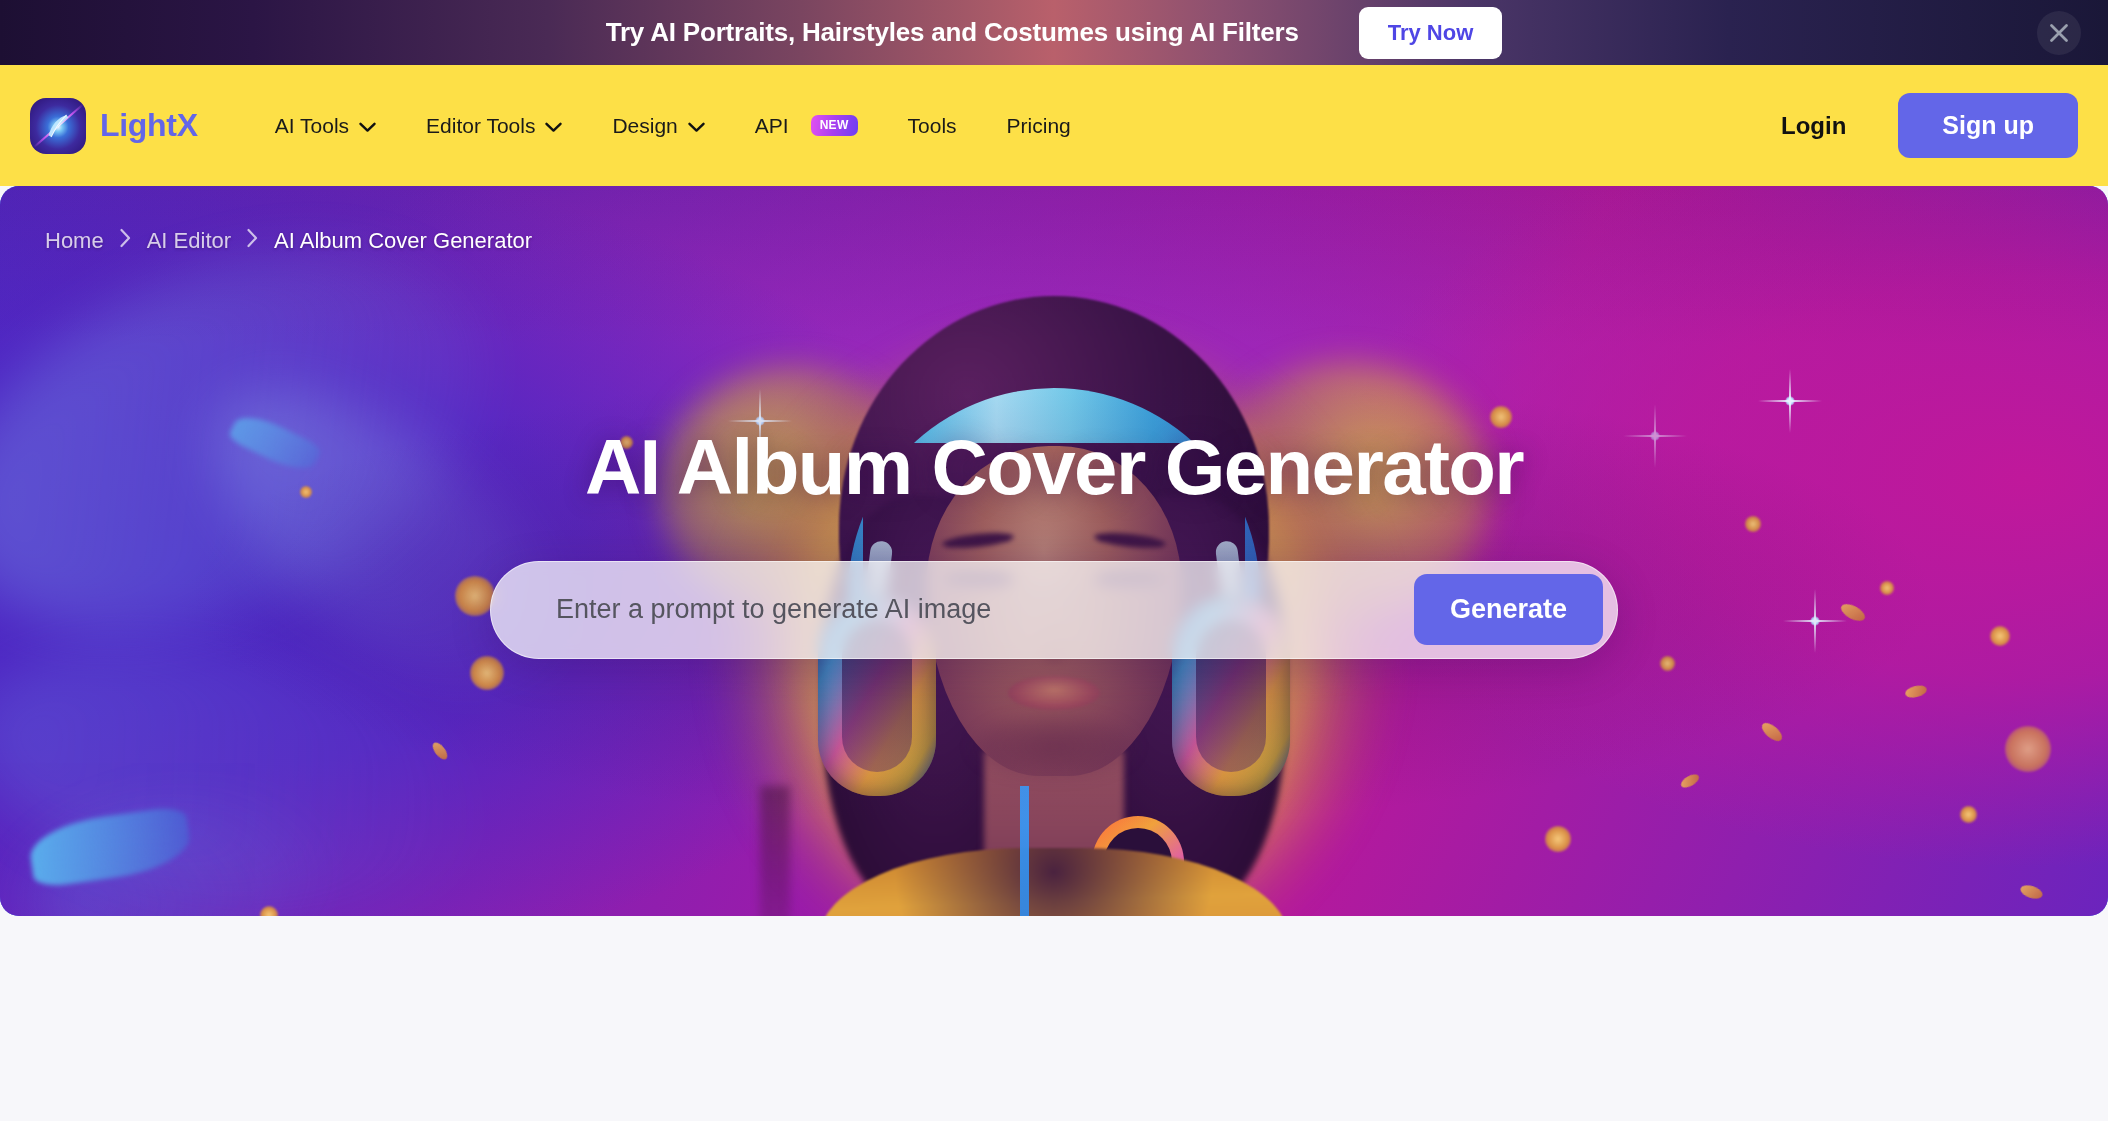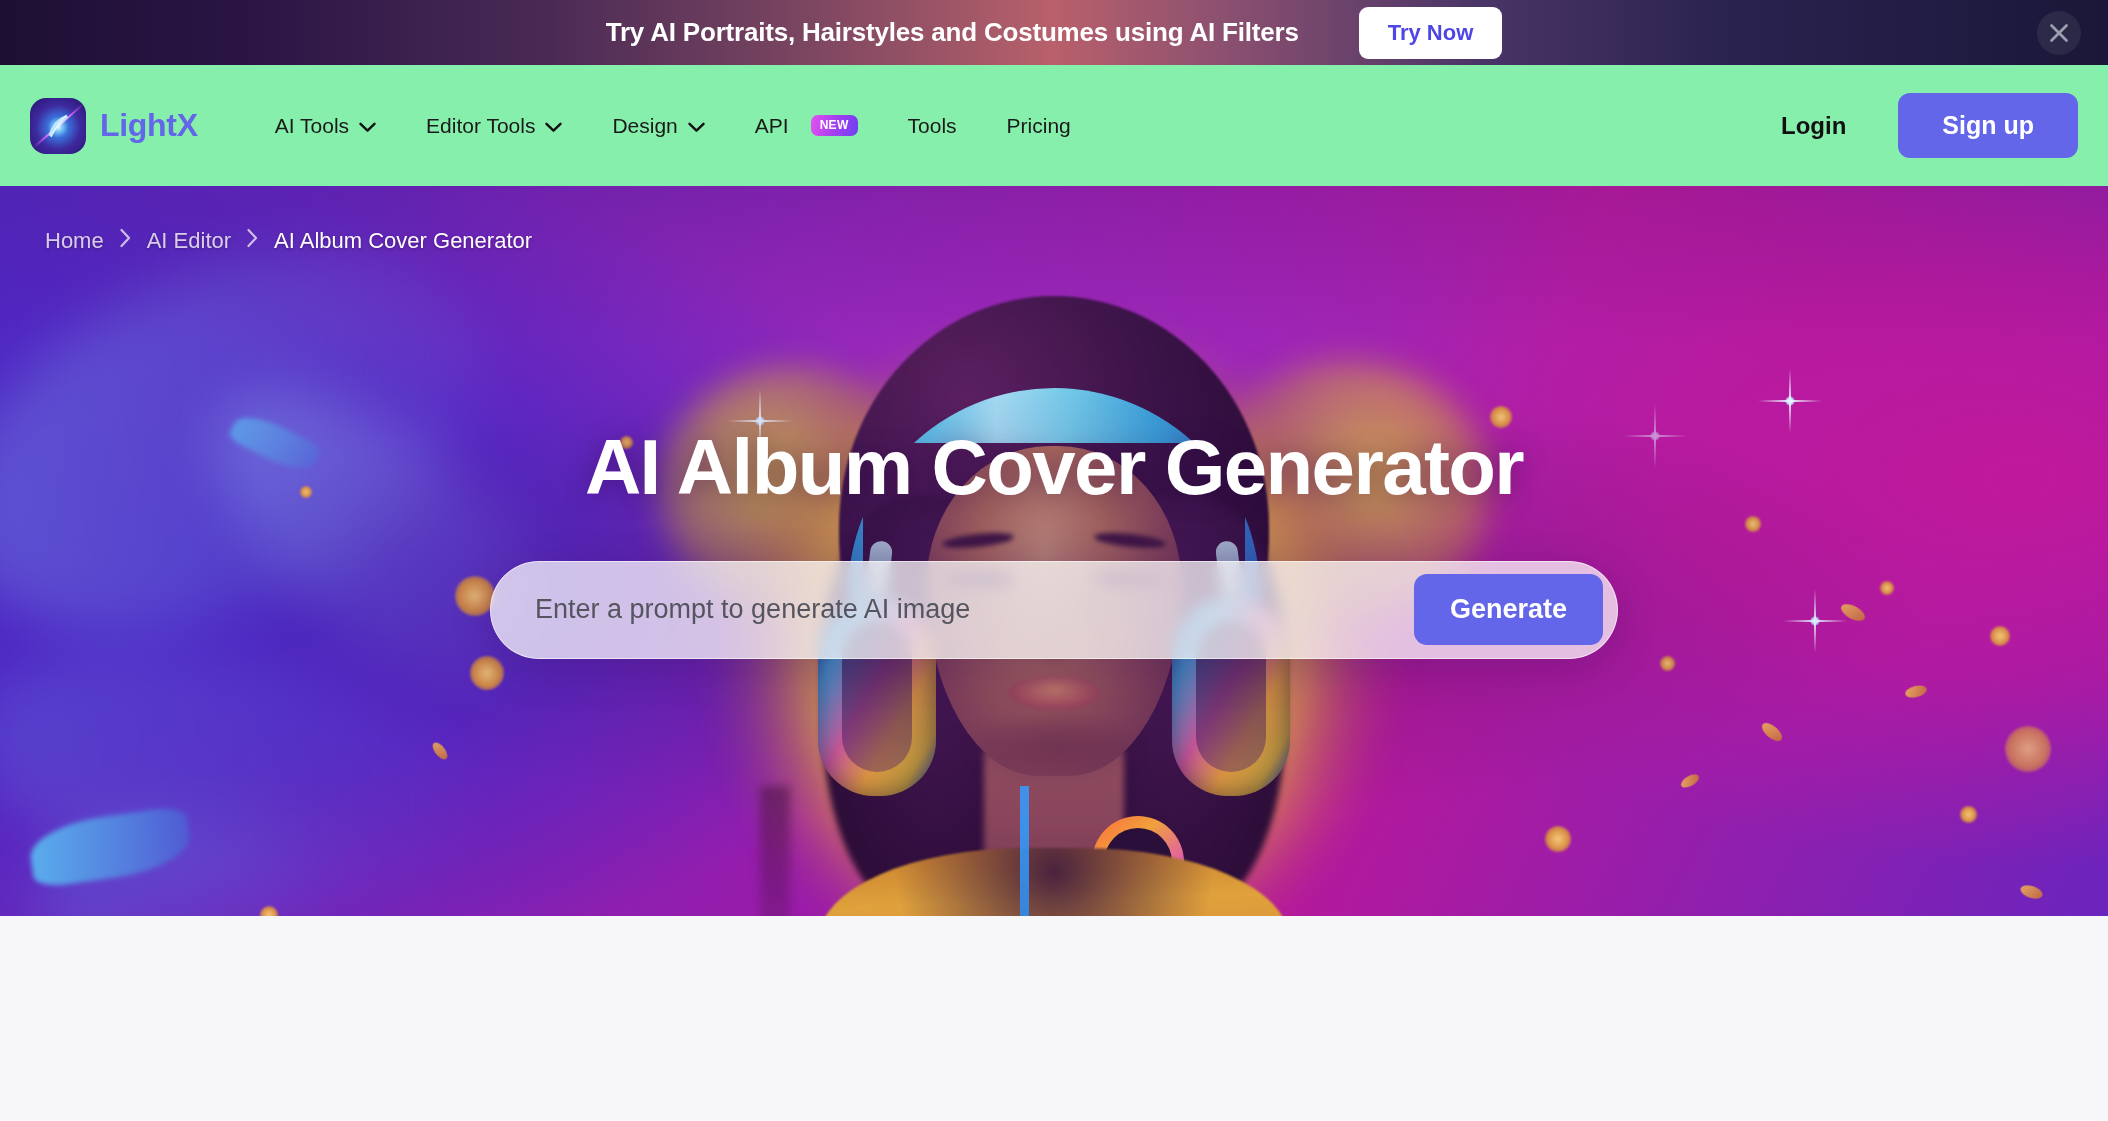--- a/index.html
+++ b/index.html
@@ -61,21 +61,21 @@
     display:flex; align-items:center; justify-content:center;
     cursor:pointer;
     border:none;
   }
   .banner-close svg{ display:block; }
 
   
   .navbar{
     height:121px;
     width:100%;
-    background:#86efac;
+    background:#fde047;
     display:flex;
     align-items:center;
     padding:0 30px;
     position:relative;
     z-index:20;
   }
   .brand{
     display:flex; align-items:center; gap:14px;
     cursor:pointer;
     margin-right:52px;
@@ -155,20 +155,21 @@
     white-space:nowrap;
   }
 
   
   .hero{
     position:relative;
     width:100%;
     height:730px;
     overflow:hidden;
     background:#3b82f6;
+    border-radius:19px;
   }
   
   .hero-bg{ position:absolute; inset:0; }
 
   .bg-base{
     position:absolute; inset:0;
     background:
       radial-gradient(ellipse 52% 78% at 9% 52%,  #4a27c4 0%, rgba(74,39,196,0.75) 36%, rgba(74,39,196,0) 72%),
       radial-gradient(ellipse 44% 72% at 96% 40%, #c0189b 0%, rgba(192,24,155,0.72) 38%, rgba(192,24,155,0) 74%),
       radial-gradient(ellipse 60% 60% at 50% 30%, #9a2bbf 0%, rgba(154,43,191,0) 70%),
@@ -449,20 +450,21 @@
     padding:0 14px 0 44px;
     backdrop-filter:blur(7px);
     -webkit-backdrop-filter:blur(7px);
   }
   .prompt-input{
     flex:1;
     border:none; outline:none; background:transparent;
     font-size:27px;
     color:#2b2b3a;
     font-family:"Liberation Sans", sans-serif;
+    margin-left:21px;
   }
   .prompt-input::placeholder{ color:#55555f; opacity:1; }
   .generate-btn{
     background:#6366e8;
     color:#ffffff;
     font-size:27px;
     font-weight:bold;
     border:none;
     border-radius:13px;
     padding:20px 36px;

